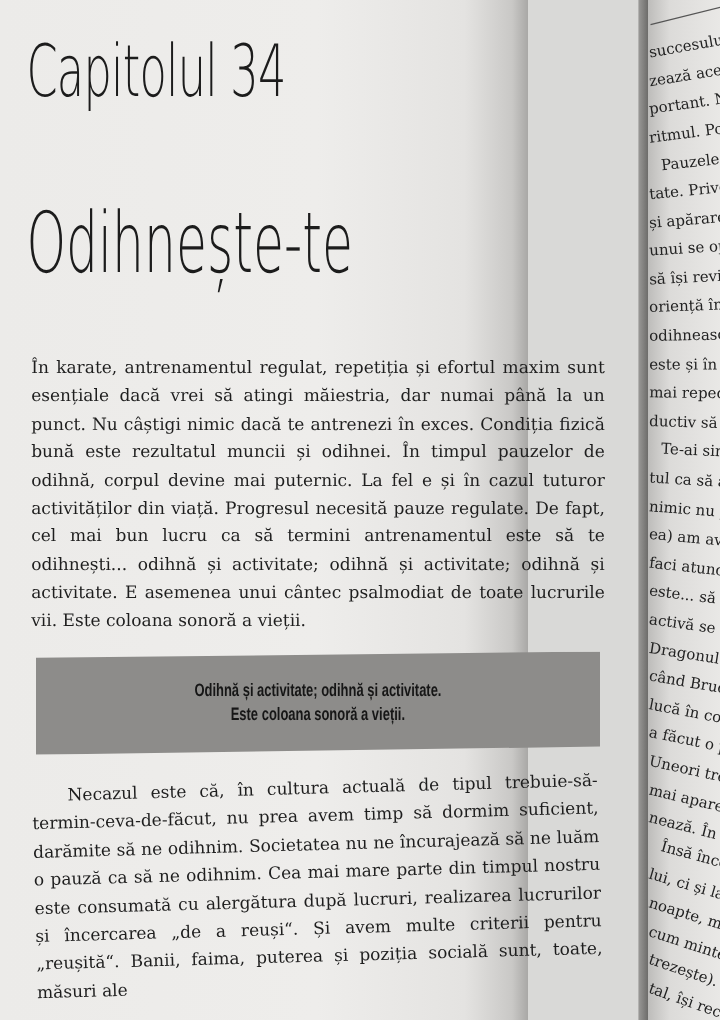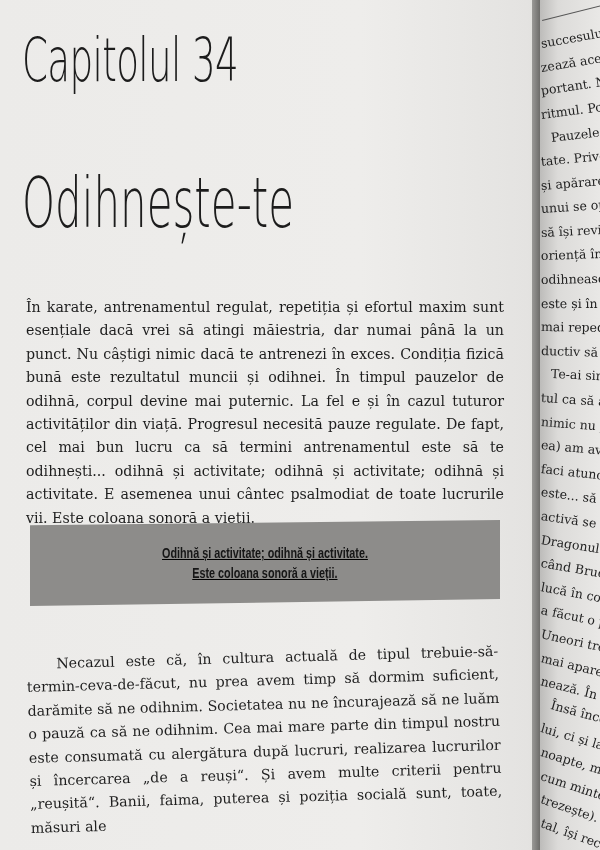--- a/index.html
+++ b/index.html
@@ -2,21 +2,21 @@
 <html><head>
 <meta charset="utf-8">
 <style>
   html, body { margin: 0; padding: 0; }
   body {
     width: 600px; height: 850px; overflow: hidden; position: relative;
     background: #d9d9d7;
     font-family: "DejaVu Serif", serif;
   }
   .page-left {
-    position: absolute; left: 0; top: 0; width: 600px; height: 850px;
+    position: absolute; left: 0; top: 0; width: 440px; height: 850px;
     background: linear-gradient(90deg, #ecebe9 0%, #eeedeb 60%, #e4e3e1 88%, #c9c8c6 97%, #a9a8a6 100%);
   }
   .chapter-num {
     position: absolute; left: 22px; top: 30px;
     font-family: "DejaVu Sans", sans-serif; font-weight: 300;
     font-size: 60px; letter-spacing: -1px; color: #1c1c1c;
     transform: scaleX(0.62); transform-origin: left top;
     white-space: nowrap; line-height: 1;
   }
   .chapter-title {
@@ -27,24 +27,24 @@
     white-space: nowrap; line-height: 1;
   }
   .para {
     position: absolute; left: 26px; width: 478px;
     font-size: 14.2px; line-height: 23.4px; color: #1e1e1e;
     text-align: justify; margin: 0;
   }
   .para1 { top: 296px; }
   .para2 { top: 653px; text-indent: 30px; transform: rotate(-1.6deg); transform-origin: left top; width: 472px; }
   .quote-band {
-    position: absolute; left: 30px; top: 520px; width: 470px; height: 86px;
+    position: absolute; left: 30px; top: 543px; width: 470px; height: 86px;
     background: #8d8c8a;
     clip-path: polygon(0 6%, 100% 0, 100% 92%, 0 100%);
-    display: flex; flex-direction: column; align-items: center; justify-content: center; text-decoration: underline;
+    display: flex; flex-direction: column; align-items: center; justify-content: center;
   }
   .quote-line {
     font-family: "Liberation Sans", sans-serif; font-weight: bold;
     font-size: 15px; color: #161616; line-height: 20px;
     transform: scaleX(0.72); white-space: nowrap;
   }
   .gutter {
     position: absolute; left: 532px; top: 0; width: 8px; height: 850px;
     background: linear-gradient(90deg, #9a9997, #6d6c6a);
   }

